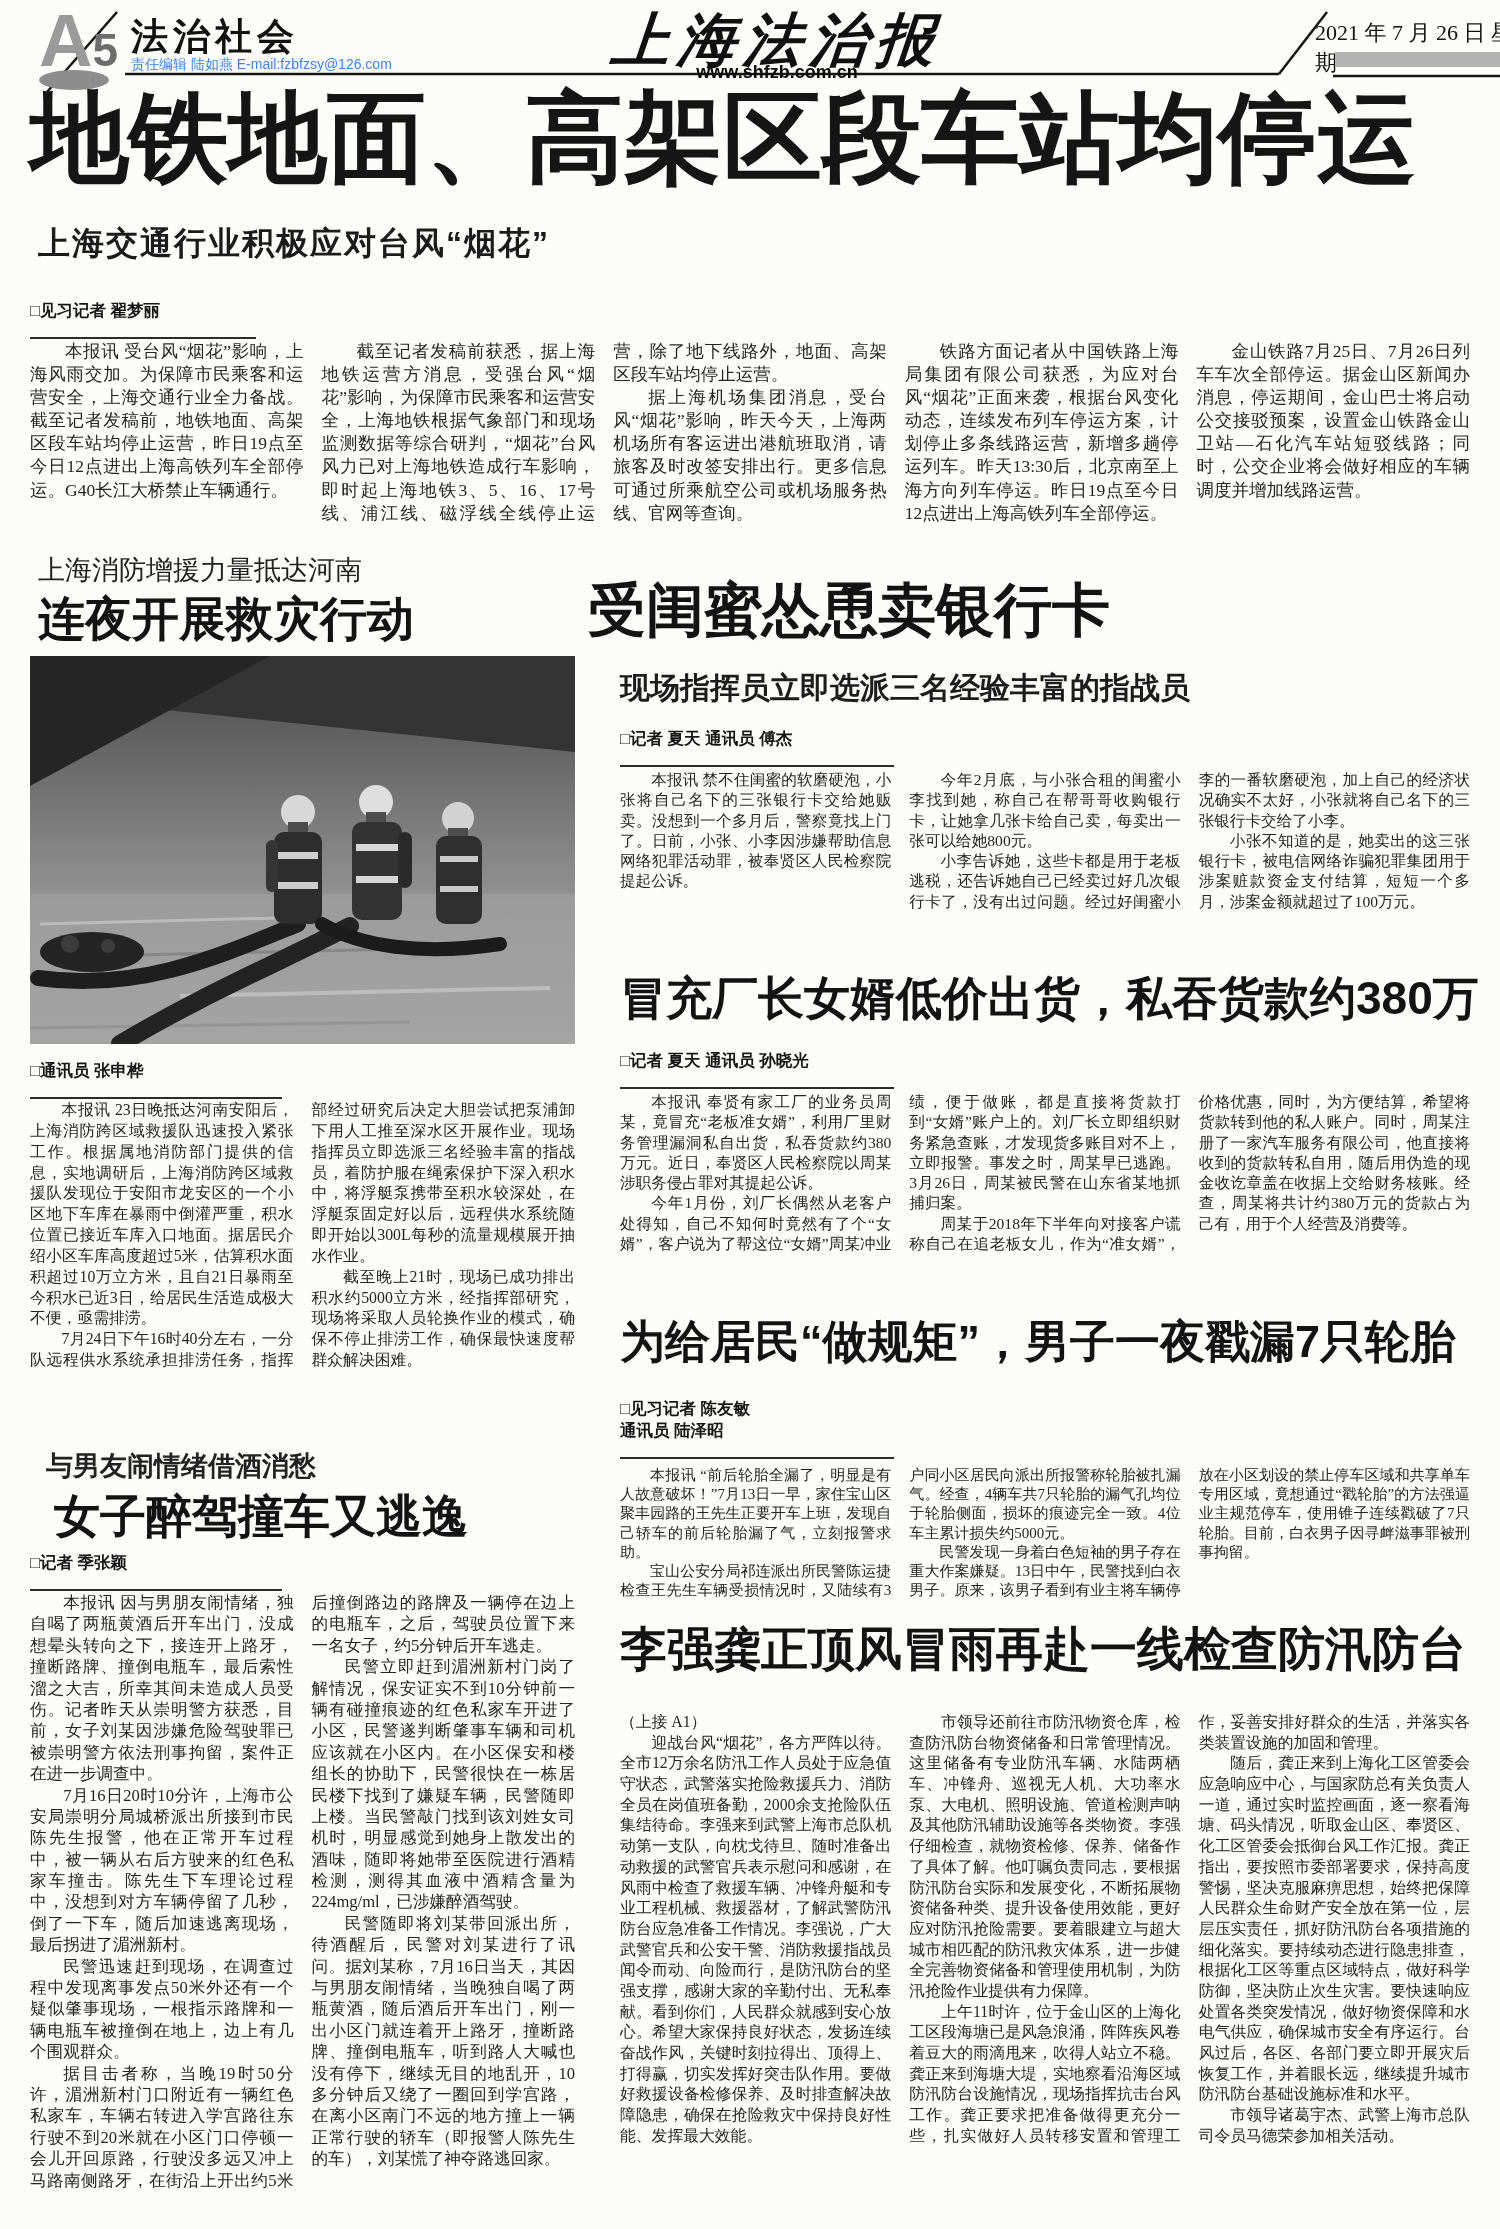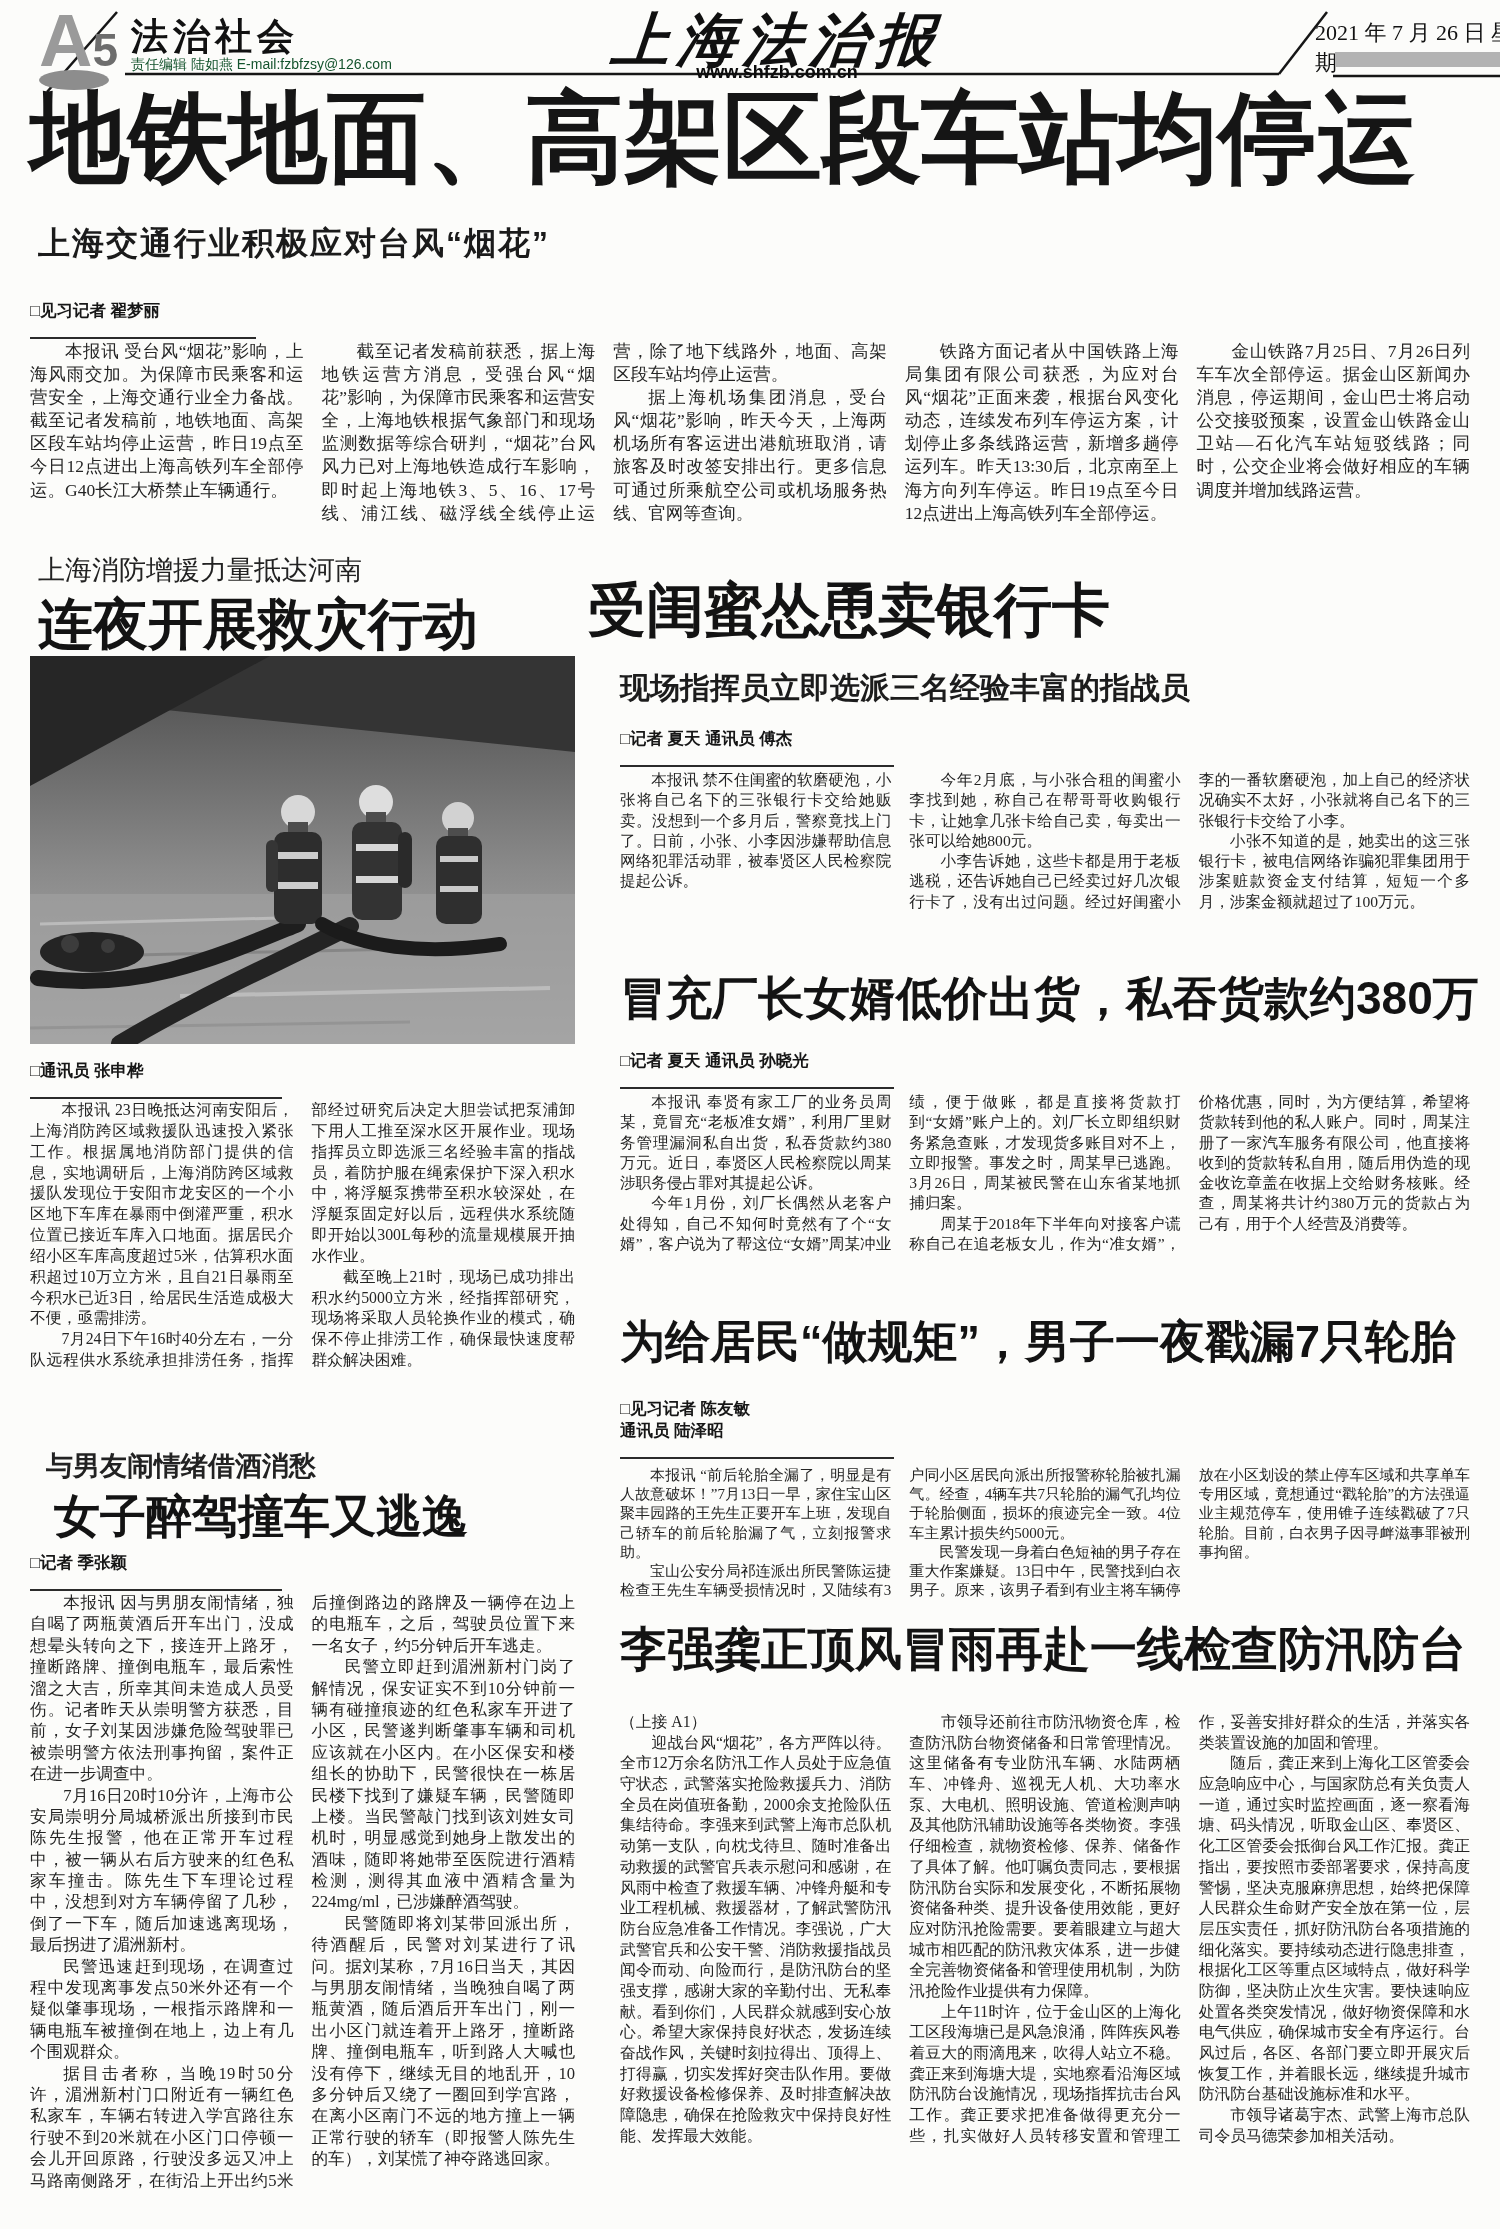--- a/index.html
+++ b/index.html
@@ -7,21 +7,21 @@
         font-family:"Liberation Serif","DejaVu Serif",serif;color:#1d1d1d;overflow:hidden;}
   .abs{position:absolute;}
   
   .edition-letter{font-family:"Liberation Sans","DejaVu Sans",sans-serif;font-weight:900;
                   font-size:74px;color:#9a9a9a;line-height:1;}
   .edition-number{font-family:"Liberation Sans","DejaVu Sans",sans-serif;font-weight:900;
                   font-size:46px;color:#6d6d6d;line-height:1;}
   .edition-shadow{width:70px;height:20px;background:#8d8d8d;border-radius:50%;}
   .section-title{font-family:"Liberation Sans","DejaVu Sans",sans-serif;font-weight:900;
                  font-size:37px;letter-spacing:5px;color:#111;}
-  .editor-line{font-family:"Liberation Sans","DejaVu Sans",sans-serif;font-size:14px;color:#14532d;}
+  .editor-line{font-family:"Liberation Sans","DejaVu Sans",sans-serif;font-size:14px;color:#3b82f6;}
   .masthead{font-family:"Liberation Serif","DejaVu Serif",serif;font-weight:900;font-style:italic;
             font-size:58px;letter-spacing:8px;color:#101010;transform:skewX(-5deg);}
   .website{font-family:"Liberation Sans","DejaVu Sans",sans-serif;font-weight:700;font-size:18px;color:#0c0c0c;}
   .issue-date{font-size:22px;color:#111;}
   .date-underbar{width:176px;height:15px;background:#b3b3b3;}
   
   .lead-headline{font-family:"Liberation Sans","DejaVu Sans",sans-serif;font-weight:900;
                  font-size:99px;line-height:1.05;color:#151515;white-space:nowrap;letter-spacing:0px;}
   .lead-subhead{font-family:"Liberation Sans","DejaVu Sans",sans-serif;font-weight:700;
                 font-size:32px;color:#1b1b1b;letter-spacing:2px;}
@@ -70,21 +70,21 @@
       <p>截至记者发稿前获悉，据上海地铁运营方消息，受强台风“烟花”影响，为保障市民乘客和运营安全，上海地铁根据气象部门和现场监测数据等综合研判，“烟花”台风风力已对上海地铁造成行车影响，即时起上海地铁3、5、16、17号线、浦江线、磁浮线全线停止运营，除了地下线路外，地面、高架区段车站均停止运营。</p>
       <p>据上海机场集团消息，受台风“烟花”影响，昨天今天，上海两机场所有客运进出港航班取消，请旅客及时改签安排出行。更多信息可通过所乘航空公司或机场服务热线、官网等查询。</p>
       <p>铁路方面记者从中国铁路上海局集团有限公司获悉，为应对台风“烟花”正面来袭，根据台风变化动态，连续发布列车停运方案，计划停止多条线路运营，新增多趟停运列车。昨天13:30后，北京南至上海方向列车停运。昨日19点至今日12点进出上海高铁列车全部停运。</p>
       <p>金山铁路7月25日、7月26日列车车次全部停运。据金山区新闻办消息，停运期间，金山巴士将启动公交接驳预案，设置金山铁路金山卫站—石化汽车站短驳线路；同时，公交企业将会做好相应的车辆调度并增加线路运营。</p>
 
     </div>
   </div>
 
   <div>
     <div class="abs kicker" style="left:38px;top:552px;">上海消防增援力量抵达河南</div>
-    <div class="abs h-big" style="left:38px;top:588px;font-size:55px;">连夜开展救灾行动</div>
+    <div class="abs h-big" style="left:38px;top:588px;font-size:47px;">连夜开展救灾行动</div>
 
     <svg class="abs" style="left:30px;top:656px;" width="545" height="388" viewBox="0 0 545 388">
       <defs>
         <linearGradient id="gbg" x1="0" y1="0" x2="0" y2="1">
           <stop offset="0" stop-color="#4a4a4a"></stop>
             <stop offset="0.55" stop-color="#8a8a8a"></stop>
             <stop offset="1" stop-color="#b4b4b4"></stop>
         </linearGradient>
       </defs>
       <rect x="0" y="0" width="545" height="388" fill="url(#gbg)"></rect>

